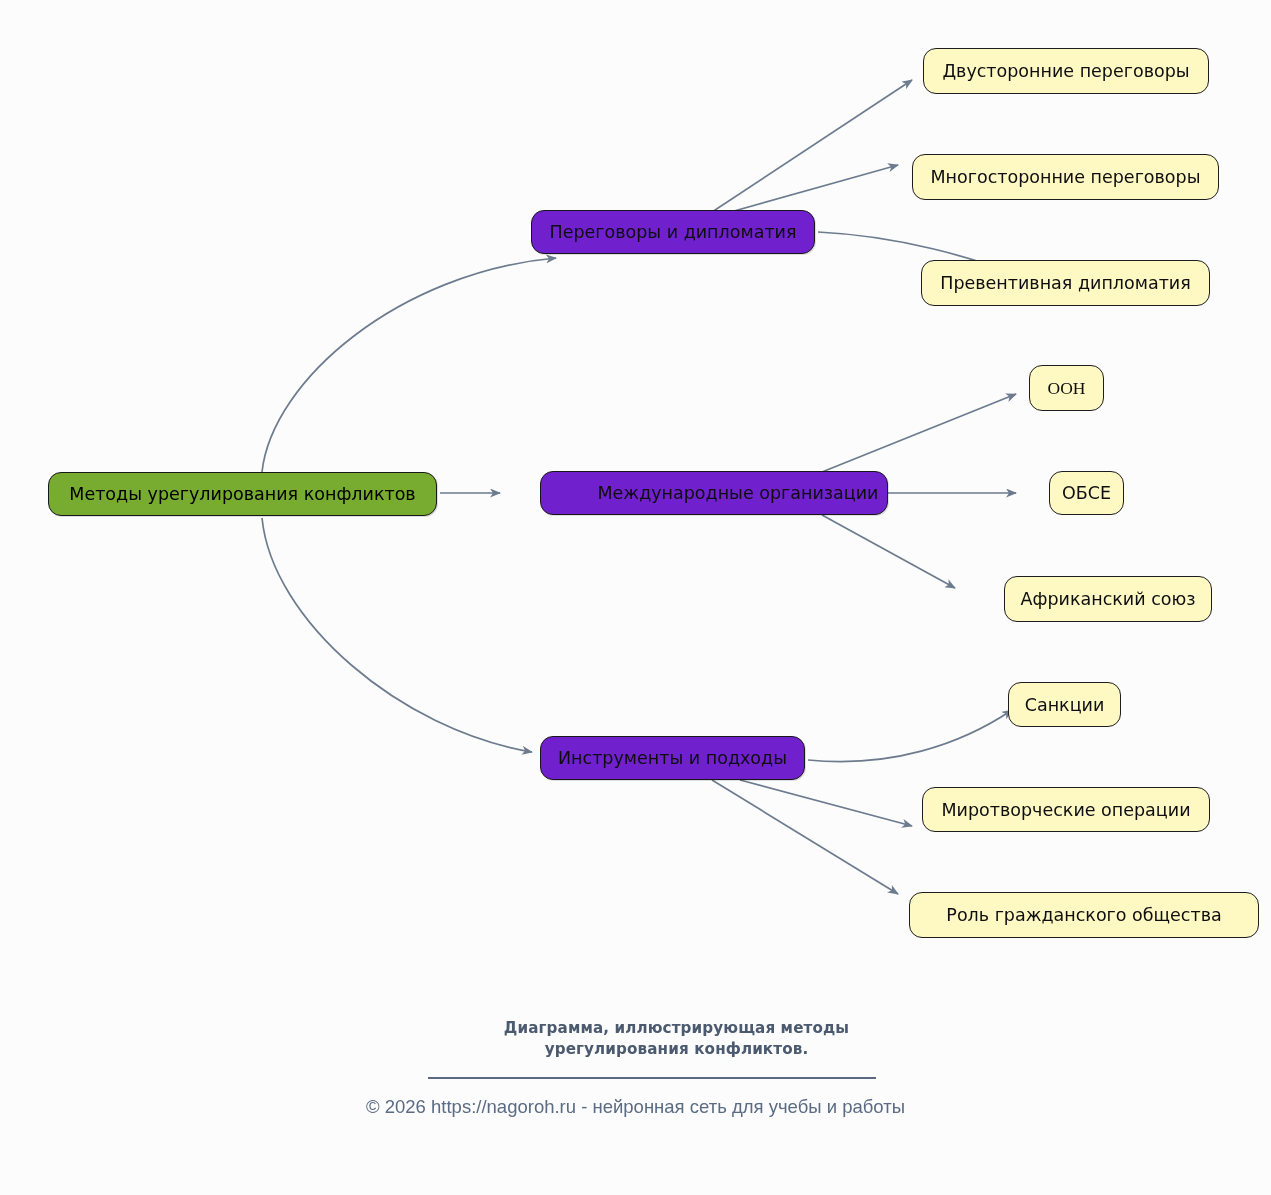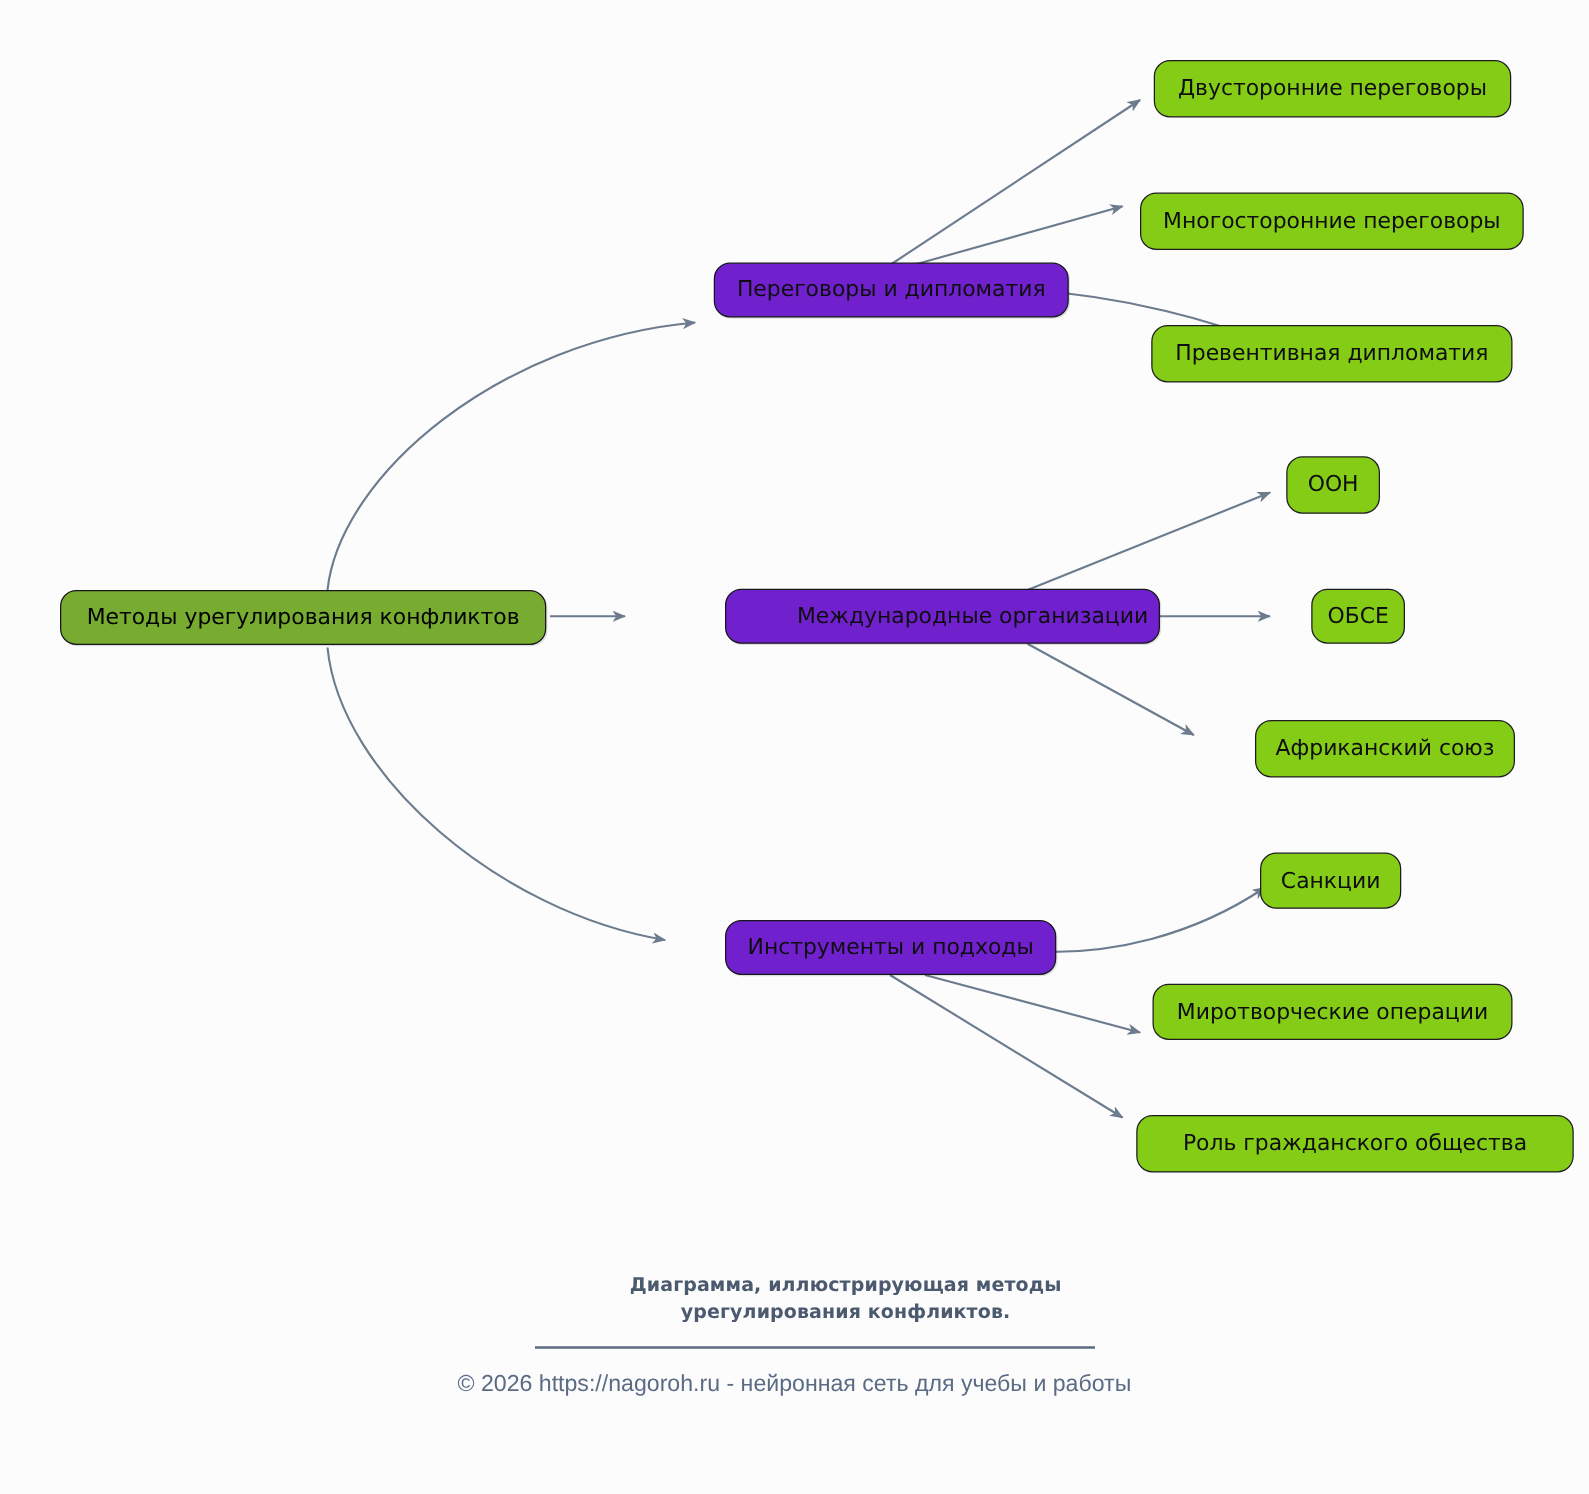--- a/index.html
+++ b/index.html
@@ -45,24 +45,23 @@
     font-size: 17.5px;
     box-shadow: 1px 1px 0 rgba(0,0,0,0.12);
   }
   .node-branch {
     background: #7021cd;
     border: 1.6px solid #17171a;
     border-radius: 13px;
     color: #0e0e10;
     font-size: 17.5px;
     box-shadow: 1px 1px 0 rgba(0,0,0,0.12);
-    margin-left: 40px;
   }
   .node-leaf {
-    background: #84cc16;
+    background: #fef9c3;
     border: 1.7px solid #1d1d20;
     border-radius: 13px;
     color: #0e0e10;
     font-size: 17.5px;
   }
   .caption {
     position: absolute;
     left: 0;
     top: 1018px;
     width: 1271px;
@@ -132,21 +131,21 @@
       </div>
       <div class="node node-leaf" style="left: 912px; top: 154px; width: 307px; height: 46px;">
         <span>Многосторонние переговоры</span>
       </div>
       <div class="node node-leaf" style="left: 921px; top: 260px; width: 289px; height: 46px;">
         <span>Превентивная дипломатия</span>
       </div>
       <div class="node node-branch" style="left: 540px; top: 471px; width: 348px; height: 44px; padding-left: 48px;">
         <span>Международные организации</span>
       </div>
-      <div class="node node-leaf" style="left: 1029px; top: 365px; width: 75px; height: 46px;">
+      <div class="node node-leaf" style="left: 1029px; top: 365px; width: 75px; height: 46px; font-family: Liberation Serif, serif;">
         <span>ООН</span>
       </div>
       <div class="node node-leaf" style="left: 1029px; top: 471px; width: 75px; height: 44px; margin-left: 20px;">
         <span>ОБСЕ</span>
       </div>
       <div class="node node-leaf" style="left: 962px; top: 576px; width: 208px; height: 46px; margin-left: 42px;">
         <span>Африканский союз</span>
       </div>
       <div class="node node-branch" style="left: 540px; top: 736px; width: 265px; height: 44px;">
         <span>Инструменты и подходы</span>

